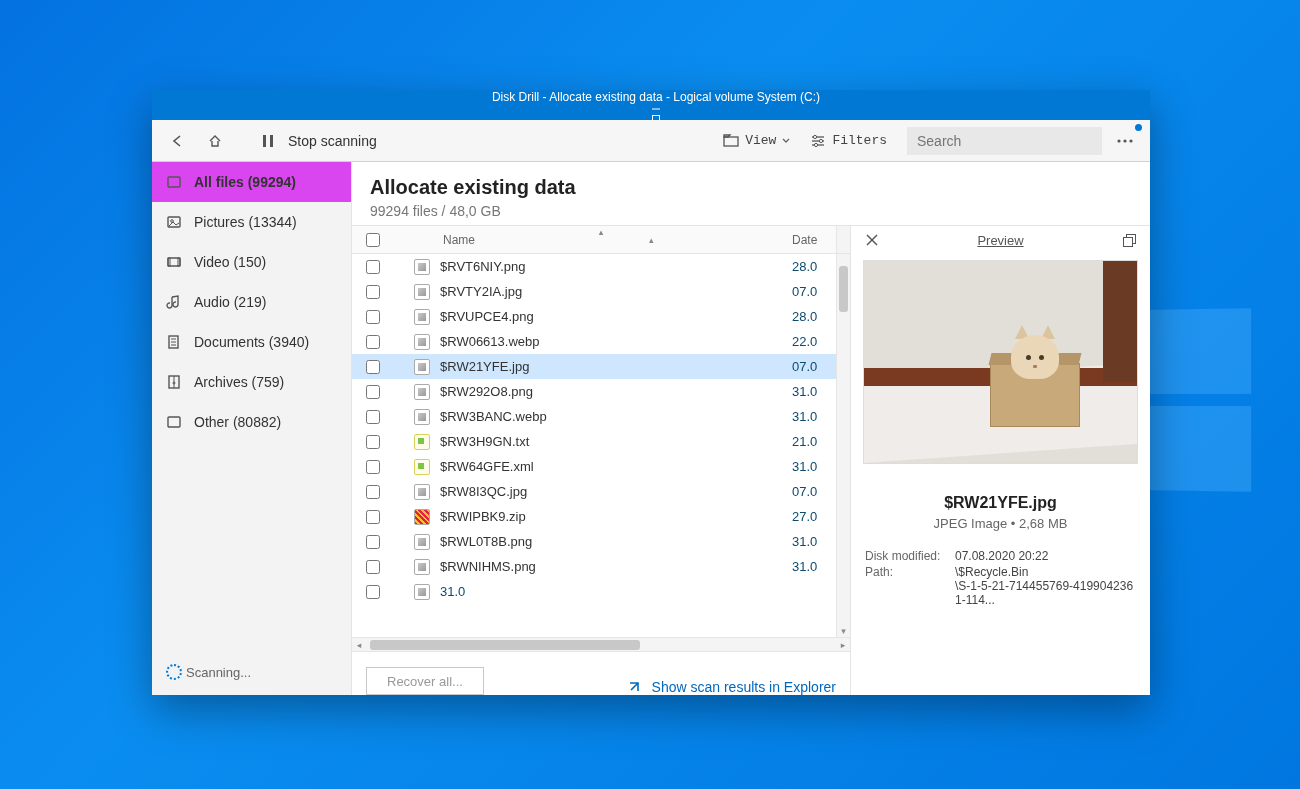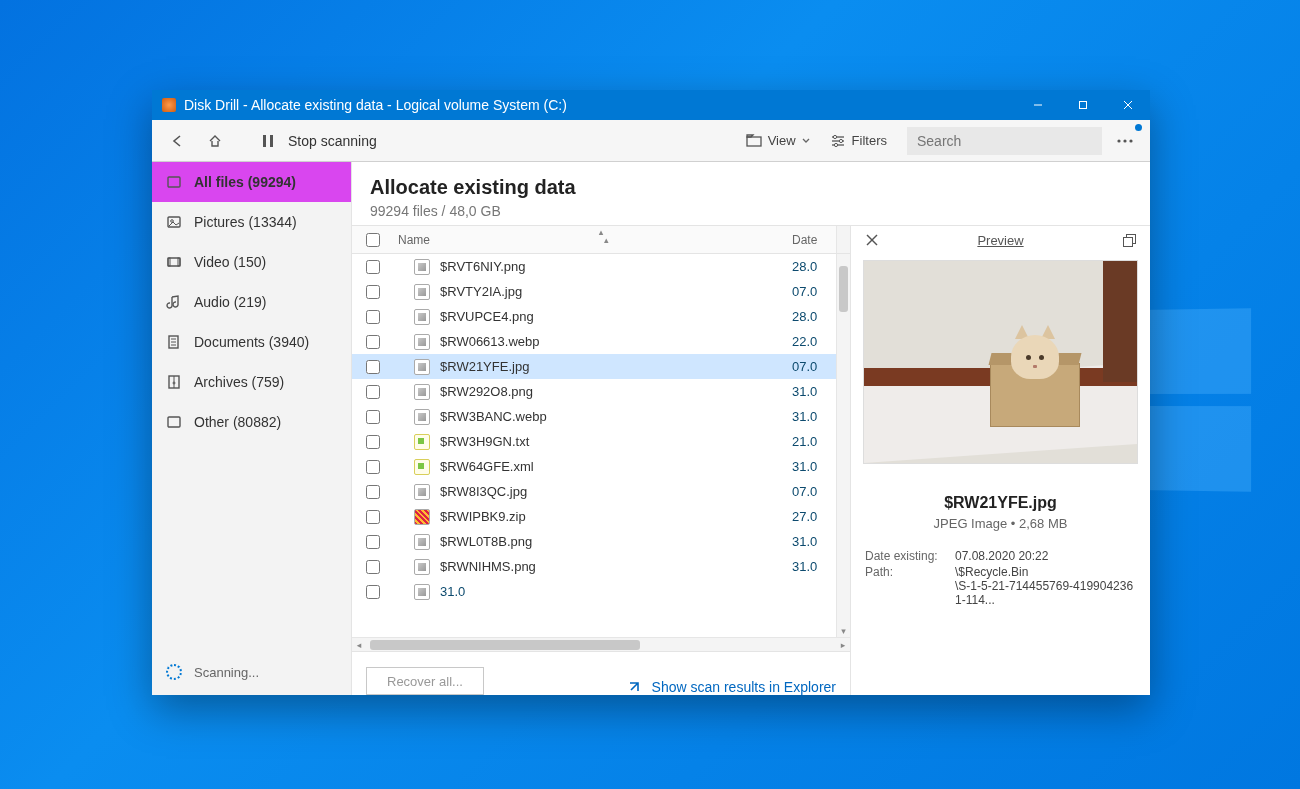--- a/index.html
+++ b/index.html
@@ -25,65 +25,65 @@
     width: 998px; height: 605px;
     background: #fff;
     box-shadow: 0 15px 40px rgba(0,0,0,.35);
     display: flex; flex-direction: column;
   }
 
   
   .titlebar {
     height: 30px; background: #0078d4;
     display: flex; align-items: center; color: #fff;
-    font-size: 14px; padding-left: 10px;
+    font-size: 12px; padding-left: 10px; flex-direction: column;
   }
   .titlebar .app-icon { width: 14px; height: 14px; margin-right: 8px; border-radius: 2px; background: radial-gradient(circle,#ff9a4a,#d05c10);}
   .titlebar .title { flex: 1; }
   .winbtn { width: 45px; height: 30px; display:flex; align-items:center; justify-content:center; cursor:pointer; }
 
   
   .toolbar {
     height: 42px; border-bottom: 1px solid #d0d0d0;
     display: flex; align-items: center; gap: 8px; padding: 0 10px;
     background: #f6f6f6;
   }
   .tbtn { width: 30px; height:30px; display:flex; align-items:center; justify-content:center; color:#555; cursor:pointer; border-radius:3px;}
   .stop-label { margin-left: 2px; font-size: 14px; color:#333;}
   .toolbar-spacer { flex:1; }
-  .tool-group{display:flex;align-items:center;gap:6px;color:#444;cursor:pointer;padding:4px 6px;border-radius:3px;}
+  .tool-group{display:flex;align-items:center;gap:6px;color:#444;cursor:pointer;padding:4px 6px;border-radius:3px;font-family:Liberation Mono, monospace;}
   .search {
     margin-left:6px; height:28px; width:195px; background:#e8e8e8; border:none; padding:0 10px; font-size:14px; color:#666;
   }
   .moredot { position:relative;}
   .bluedot{position:absolute;right:-2px;top:-2px;width:7px;height:7px;background:#0078d4;border-radius:50%;}
 
   
   .body { flex:1; display:flex; overflow:hidden; }
 
   
   .sidebar { width: 200px; background:#f3f3f3; border-right:1px solid #e4e4e4; display:flex;flex-direction:column;}
   .side-item{display:flex;align-items:center;gap:12px;height:40px;padding:0 14px;font-size:14px;color:#333;cursor:pointer;}
   .side-item.active{background:#d946ef;font-weight:600;}
   .side-spacer{flex:1;}
-  .side-scan{display:flex;align-items:center;gap:12px;height:46px;padding:0 14px;color:#666;}
+  .side-scan{display:flex;align-items:center;gap:4px;height:46px;padding:0 14px;color:#666;}
   .spinner{width:16px;height:16px;border:2px dotted #0078d4;border-radius:50%;animation:spin 1.4s linear infinite;}
   @keyframes spin{to{transform:rotate(360deg);}}
 
   
   .main{flex:1;display:flex;flex-direction:column;overflow:hidden;}
   .heading{padding:14px 18px 6px;}
   .heading h1{font-size:20px;font-weight:600;color:#222;}
   .heading .sub{font-size:14px;color:#777;margin-top:4px;}
 
   .content{flex:1;display:flex;overflow:hidden;border-top:1px solid #e4e4e4;}
   .list-wrap{flex:1;display:flex;flex-direction:column;overflow:hidden;position:relative;}
   .list-header{display:flex;align-items:center;height:28px;border-bottom:1px solid #e4e4e4;font-size:12px;color:#666;background:#fafafa;}
   .col-chk{width:42px;display:flex;justify-content:center;}
-  .col-name{flex:1;padding-left:4px;display:flex;align-items:center;gap:4px;}
+  .col-name{flex:1;padding-left:4px;display:flex;align-items:center;gap:4px;margin-left:45px;}
   .col-date{width:44px;text-align:left;}
   .chevron-up{font-size:9px;color:#888;position:relative;left:170px;}
   .vscroll{width:14px;background:#f4f4f4;border-left:1px solid #e6e6e6;position:relative;}
   .vscroll .thumb{position:absolute;left:2px;top:12px;right:2px;height:46px;background:#c8c8c8;border-radius:3px;}
   .vscroll .arrow{position:absolute;left:0;right:0;height:12px;display:flex;align-items:center;justify-content:center;color:#888;font-size:9px;}
   .vscroll .arrow.up{top:0;} .vscroll .arrow.down{bottom:0;}
 
   .rows{flex:1;overflow:hidden;}
   .row{display:flex;align-items:center;height:25px;font-size:13px;color:#333;}
   .row.selected{background:#cfe6ff;}
@@ -481,21 +481,21 @@
                   <div class="nose"></div>
                 </div>
             </div>
           </div>
 
           <div class="pv-name">$RW21YFE.jpg</div>
           <div class="pv-type">JPEG Image • 2,68 MB</div>
 
           <div class="pv-meta">
             <div class="row2">
-              <div class="label">Date existing:</div>
+              <div class="label">Disk modified:</div>
               <div class="val">07.08.2020 20:22</div>
             </div>
             <div class="row2">
               <div class="label">Path:</div>
               <div class="val">
                 <div>\$Recycle.Bin</div>
                 <div>\S-1-5-21-714455769-4199042361-114...</div>
               </div>
             </div>
           </div>

